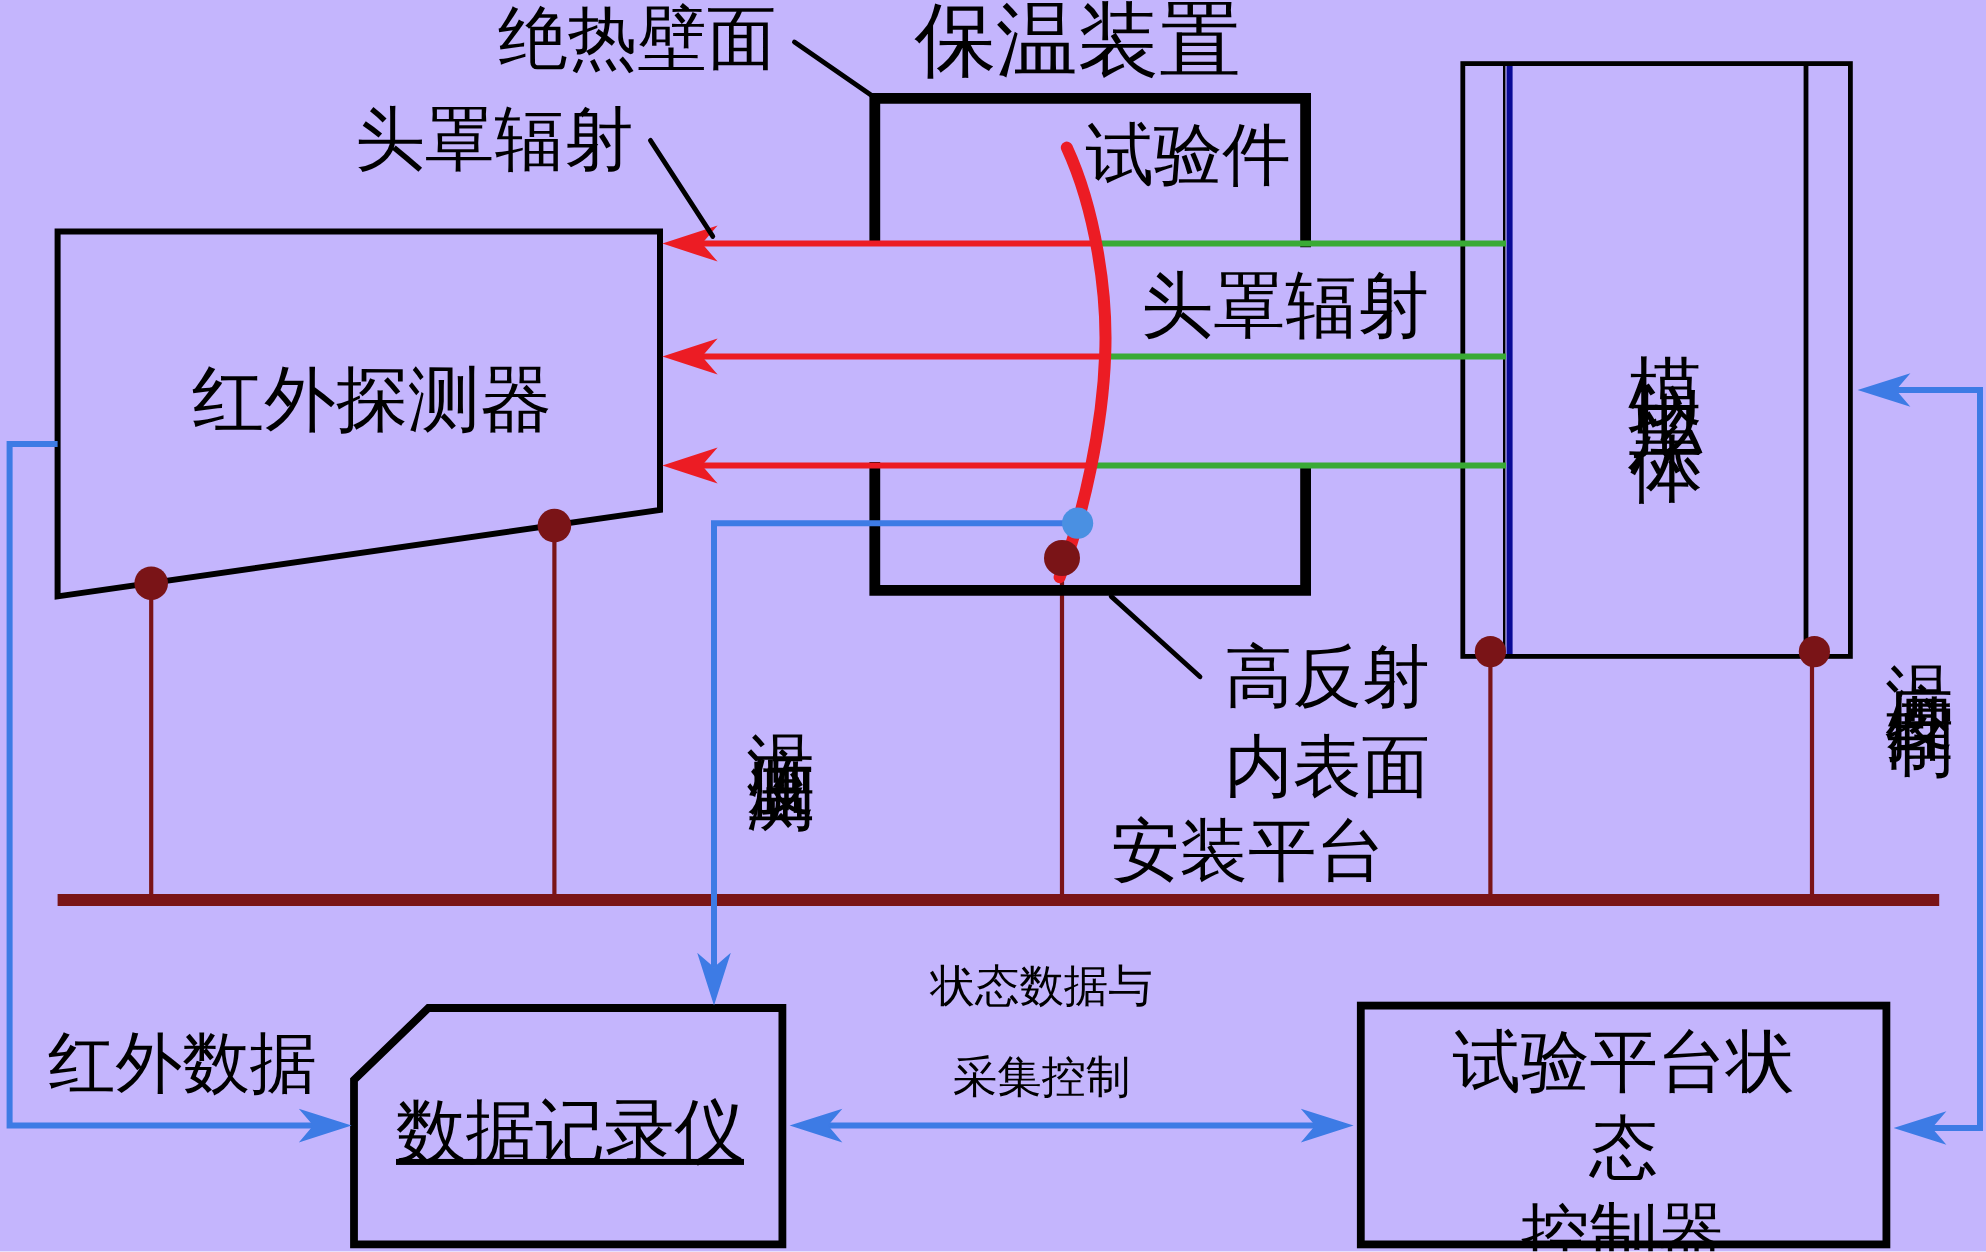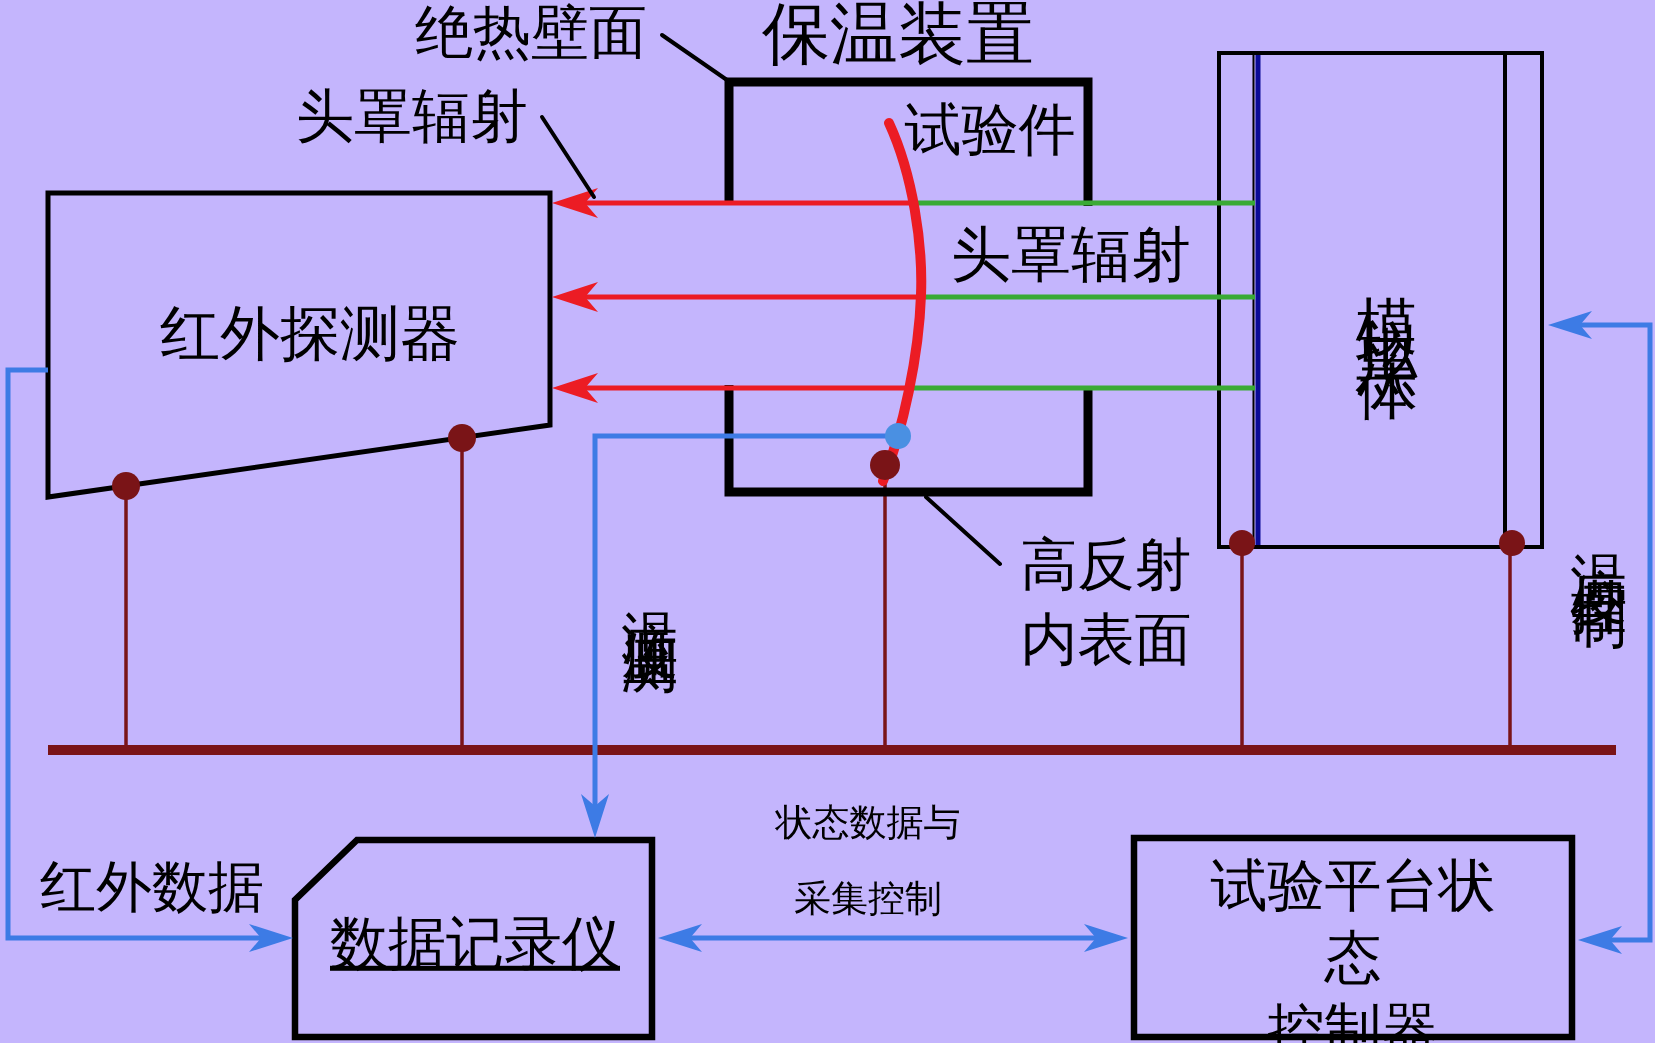--- a/index.html
+++ b/index.html
@@ -126,20 +126,21 @@
   <div class="lbl" id="lbl-insulation">保温装置</div>
   <div class="lbl" id="lbl-hood">头罩辐射</div>
   <div class="lbl" id="lbl-testpiece">试验件</div>
   <div class="lbl" id="lbl-target">头罩辐射</div>
   <div class="lbl" id="lbl-detector">红外探测器</div>
   <div class="lbl vert" id="lbl-blackbody">模拟黑体</div>
   <div class="lbl vert" id="lbl-tempmon">温度监测</div>
   <div class="lbl vert" id="lbl-tempctl">温度控制</div>
   <div class="lbl" id="lbl-highreflect">高反射
 内表面</div>
+  <div class="lbl" id="lbl-mount">安装平台</div>
   <div class="lbl" id="lbl-status">状态数据与
 采集控制</div>
   <div class="lbl" id="lbl-irdata">红外数据</div>
   <div class="lbl" id="lbl-recorder">数据记录仪</div>
   <div class="lbl" id="lbl-controller">试验平台状态
 控制器</div>
 
 </div>
 
 </body></html>

